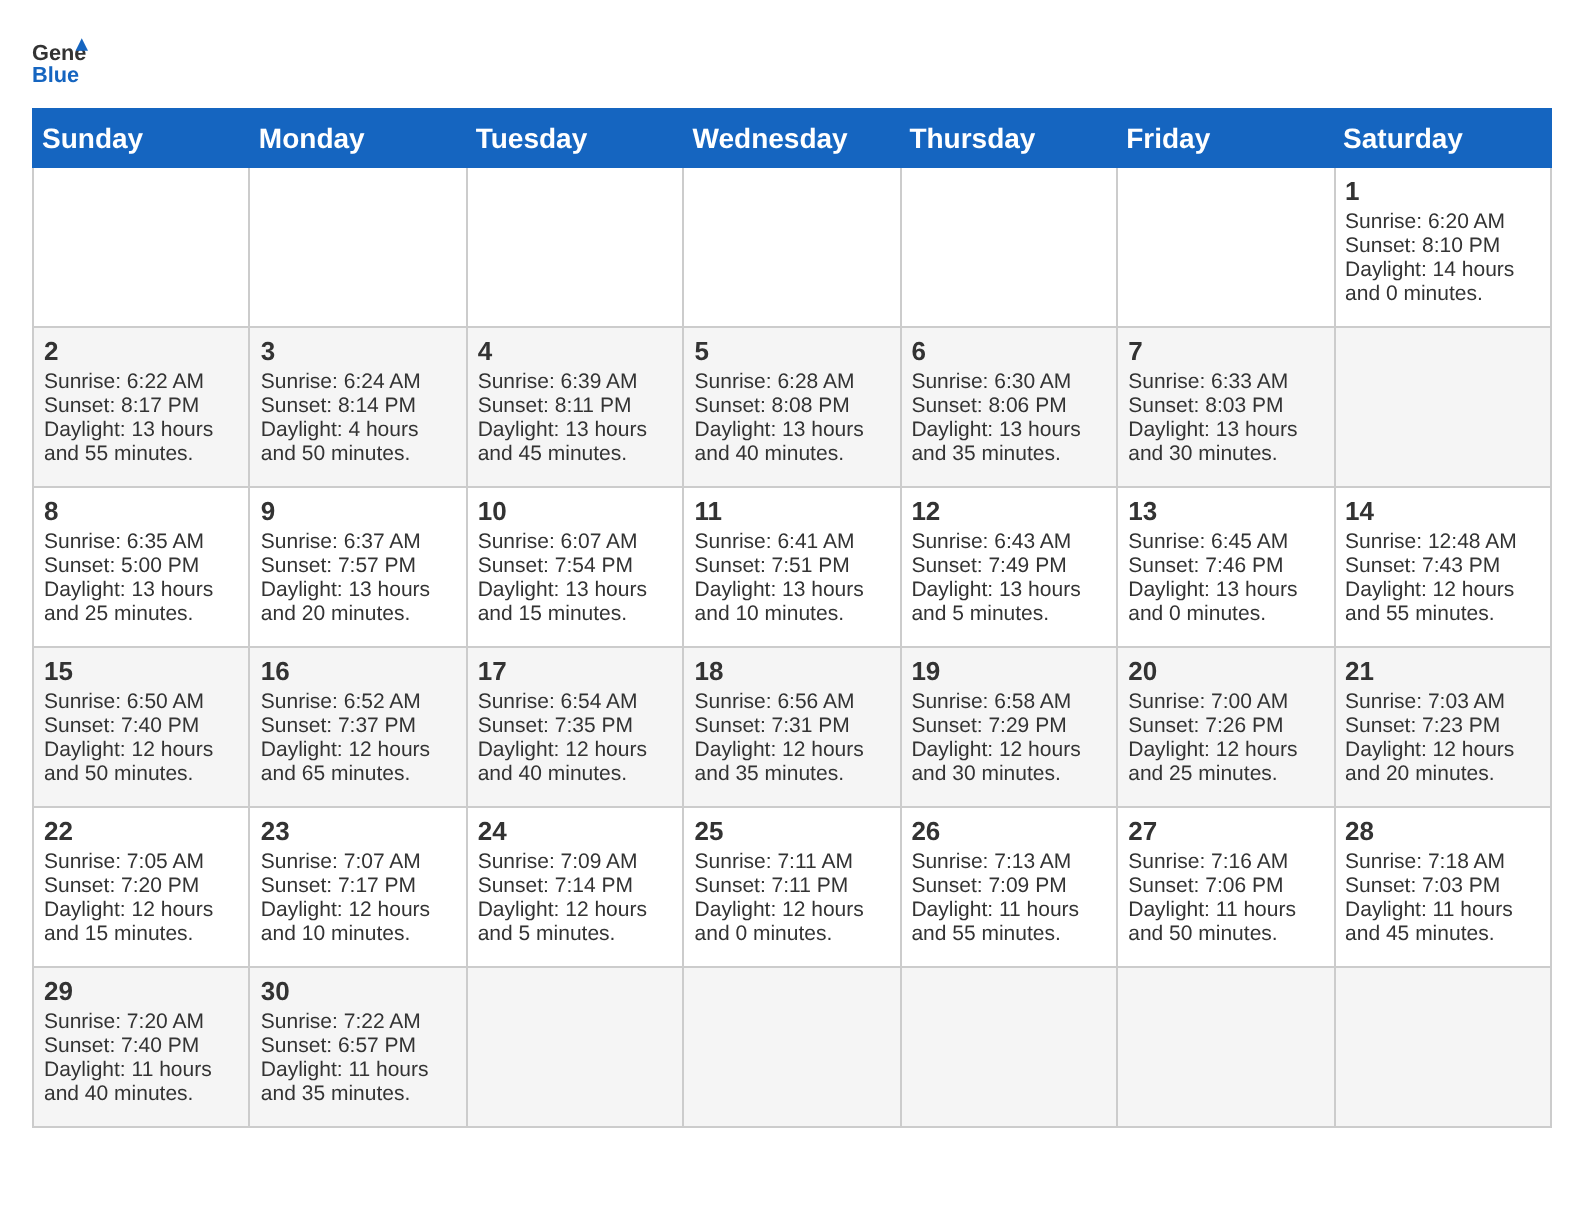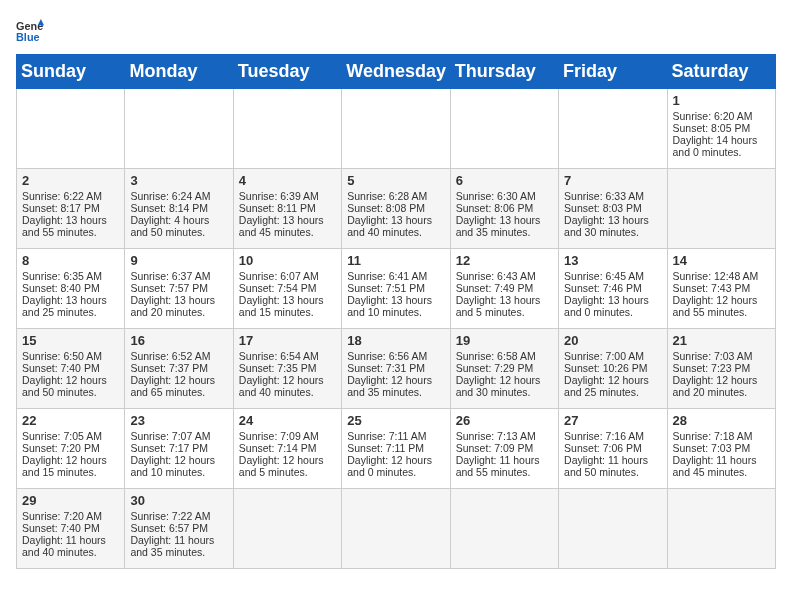--- a/index.html
+++ b/index.html
@@ -38,21 +38,21 @@
       color: #333;
     }
     table {
       width: 100%;
       border-collapse: collapse;
       table-layout: fixed;
     }
     th {
       background-color: #1565c0;
       color: #fff;
-      font-size: 18px;
+      font-size: 14px;
       font-weight: bold;
       padding: 6px 4px;
       text-align: left;
       border: 1px solid #1565c0;
     }
     td {
       border: 1px solid #ccc;
       vertical-align: top;
       padding: 4px 5px;
       font-size: 10.5px;
@@ -102,47 +102,47 @@
       </tr>
   </thead>
   <tbody id="calendar-body">
       <tr>
         <td class="empty-cell"></td>
         <td class="empty-cell"></td>
         <td class="empty-cell"></td>
         <td class="empty-cell"></td>
         <td class="empty-cell"></td>
         <td class="empty-cell"></td>
-        <td><span class="day-number">1</span><span>Sunrise: 6:20 AM</span><br><span>Sunset: 8:05 PM</span><br><span>Daylight: 14 hours and 0 minutes.</span></td>
+        <td><span class="day-number">1</span><span>Sunrise: 6:20 AM</span><br><span>Sunset: 8:10 PM</span><br><span>Daylight: 14 hours and 0 minutes.</span></td>
       </tr>
       <tr>
         <td><span class="day-number">2</span><span>Sunrise: 6:22 AM</span><br><span>Sunset: 8:17 PM</span><br><span>Daylight: 13 hours and 55 minutes.</span></td>
         <td><span class="day-number">3</span><span>Sunrise: 6:24 AM</span><br><span>Sunset: 8:14 PM</span><br><span>Daylight: 4 hours and 50 minutes.</span></td>
         <td><span class="day-number">4</span><span>Sunrise: 6:39 AM</span><br><span>Sunset: 8:11 PM</span><br><span>Daylight: 13 hours and 45 minutes.</span></td>
         <td><span class="day-number">5</span><span>Sunrise: 6:28 AM</span><br><span>Sunset: 8:08 PM</span><br><span>Daylight: 13 hours and 40 minutes.</span></td>
         <td><span class="day-number">6</span><span>Sunrise: 6:30 AM</span><br><span>Sunset: 8:06 PM</span><br><span>Daylight: 13 hours and 35 minutes.</span></td>
         <td><span class="day-number">7</span><span>Sunrise: 6:33 AM</span><br><span>Sunset: 8:03 PM</span><br><span>Daylight: 13 hours and 30 minutes.</span></td>
         <td class="empty-cell"></td>
       </tr>
       <tr>
-        <td><span class="day-number">8</span><span>Sunrise: 6:35 AM</span><br><span>Sunset: 8:40 PM</span><br><span>Daylight: 13 hours and 25 minutes.</span></td>
+        <td><span class="day-number">8</span><span>Sunrise: 6:35 AM</span><br><span>Sunset: 5:00 PM</span><br><span>Daylight: 13 hours and 25 minutes.</span></td>
         <td><span class="day-number">9</span><span>Sunrise: 6:37 AM</span><br><span>Sunset: 7:57 PM</span><br><span>Daylight: 13 hours and 20 minutes.</span></td>
         <td><span class="day-number">10</span><span>Sunrise: 6:07 AM</span><br><span>Sunset: 7:54 PM</span><br><span>Daylight: 13 hours and 15 minutes.</span></td>
         <td><span class="day-number">11</span><span>Sunrise: 6:41 AM</span><br><span>Sunset: 7:51 PM</span><br><span>Daylight: 13 hours and 10 minutes.</span></td>
         <td><span class="day-number">12</span><span>Sunrise: 6:43 AM</span><br><span>Sunset: 7:49 PM</span><br><span>Daylight: 13 hours and 5 minutes.</span></td>
         <td><span class="day-number">13</span><span>Sunrise: 6:45 AM</span><br><span>Sunset: 7:46 PM</span><br><span>Daylight: 13 hours and 0 minutes.</span></td>
         <td><span class="day-number">14</span><span>Sunrise: 12:48 AM</span><br><span>Sunset: 7:43 PM</span><br><span>Daylight: 12 hours and 55 minutes.</span></td>
       </tr>
       <tr>
         <td><span class="day-number">15</span><span>Sunrise: 6:50 AM</span><br><span>Sunset: 7:40 PM</span><br><span>Daylight: 12 hours and 50 minutes.</span></td>
         <td><span class="day-number">16</span><span>Sunrise: 6:52 AM</span><br><span>Sunset: 7:37 PM</span><br><span>Daylight: 12 hours and 65 minutes.</span></td>
         <td><span class="day-number">17</span><span>Sunrise: 6:54 AM</span><br><span>Sunset: 7:35 PM</span><br><span>Daylight: 12 hours and 40 minutes.</span></td>
         <td><span class="day-number">18</span><span>Sunrise: 6:56 AM</span><br><span>Sunset: 7:31 PM</span><br><span>Daylight: 12 hours and 35 minutes.</span></td>
         <td><span class="day-number">19</span><span>Sunrise: 6:58 AM</span><br><span>Sunset: 7:29 PM</span><br><span>Daylight: 12 hours and 30 minutes.</span></td>
-        <td><span class="day-number">20</span><span>Sunrise: 7:00 AM</span><br><span>Sunset: 10:26 PM</span><br><span>Daylight: 12 hours and 25 minutes.</span></td>
+        <td><span class="day-number">20</span><span>Sunrise: 7:00 AM</span><br><span>Sunset: 7:26 PM</span><br><span>Daylight: 12 hours and 25 minutes.</span></td>
         <td><span class="day-number">21</span><span>Sunrise: 7:03 AM</span><br><span>Sunset: 7:23 PM</span><br><span>Daylight: 12 hours and 20 minutes.</span></td>
       </tr>
       <tr>
         <td><span class="day-number">22</span><span>Sunrise: 7:05 AM</span><br><span>Sunset: 7:20 PM</span><br><span>Daylight: 12 hours and 15 minutes.</span></td>
         <td><span class="day-number">23</span><span>Sunrise: 7:07 AM</span><br><span>Sunset: 7:17 PM</span><br><span>Daylight: 12 hours and 10 minutes.</span></td>
         <td><span class="day-number">24</span><span>Sunrise: 7:09 AM</span><br><span>Sunset: 7:14 PM</span><br><span>Daylight: 12 hours and 5 minutes.</span></td>
         <td><span class="day-number">25</span><span>Sunrise: 7:11 AM</span><br><span>Sunset: 7:11 PM</span><br><span>Daylight: 12 hours and 0 minutes.</span></td>
         <td><span class="day-number">26</span><span>Sunrise: 7:13 AM</span><br><span>Sunset: 7:09 PM</span><br><span>Daylight: 11 hours and 55 minutes.</span></td>
         <td><span class="day-number">27</span><span>Sunrise: 7:16 AM</span><br><span>Sunset: 7:06 PM</span><br><span>Daylight: 11 hours and 50 minutes.</span></td>
         <td><span class="day-number">28</span><span>Sunrise: 7:18 AM</span><br><span>Sunset: 7:03 PM</span><br><span>Daylight: 11 hours and 45 minutes.</span></td>

